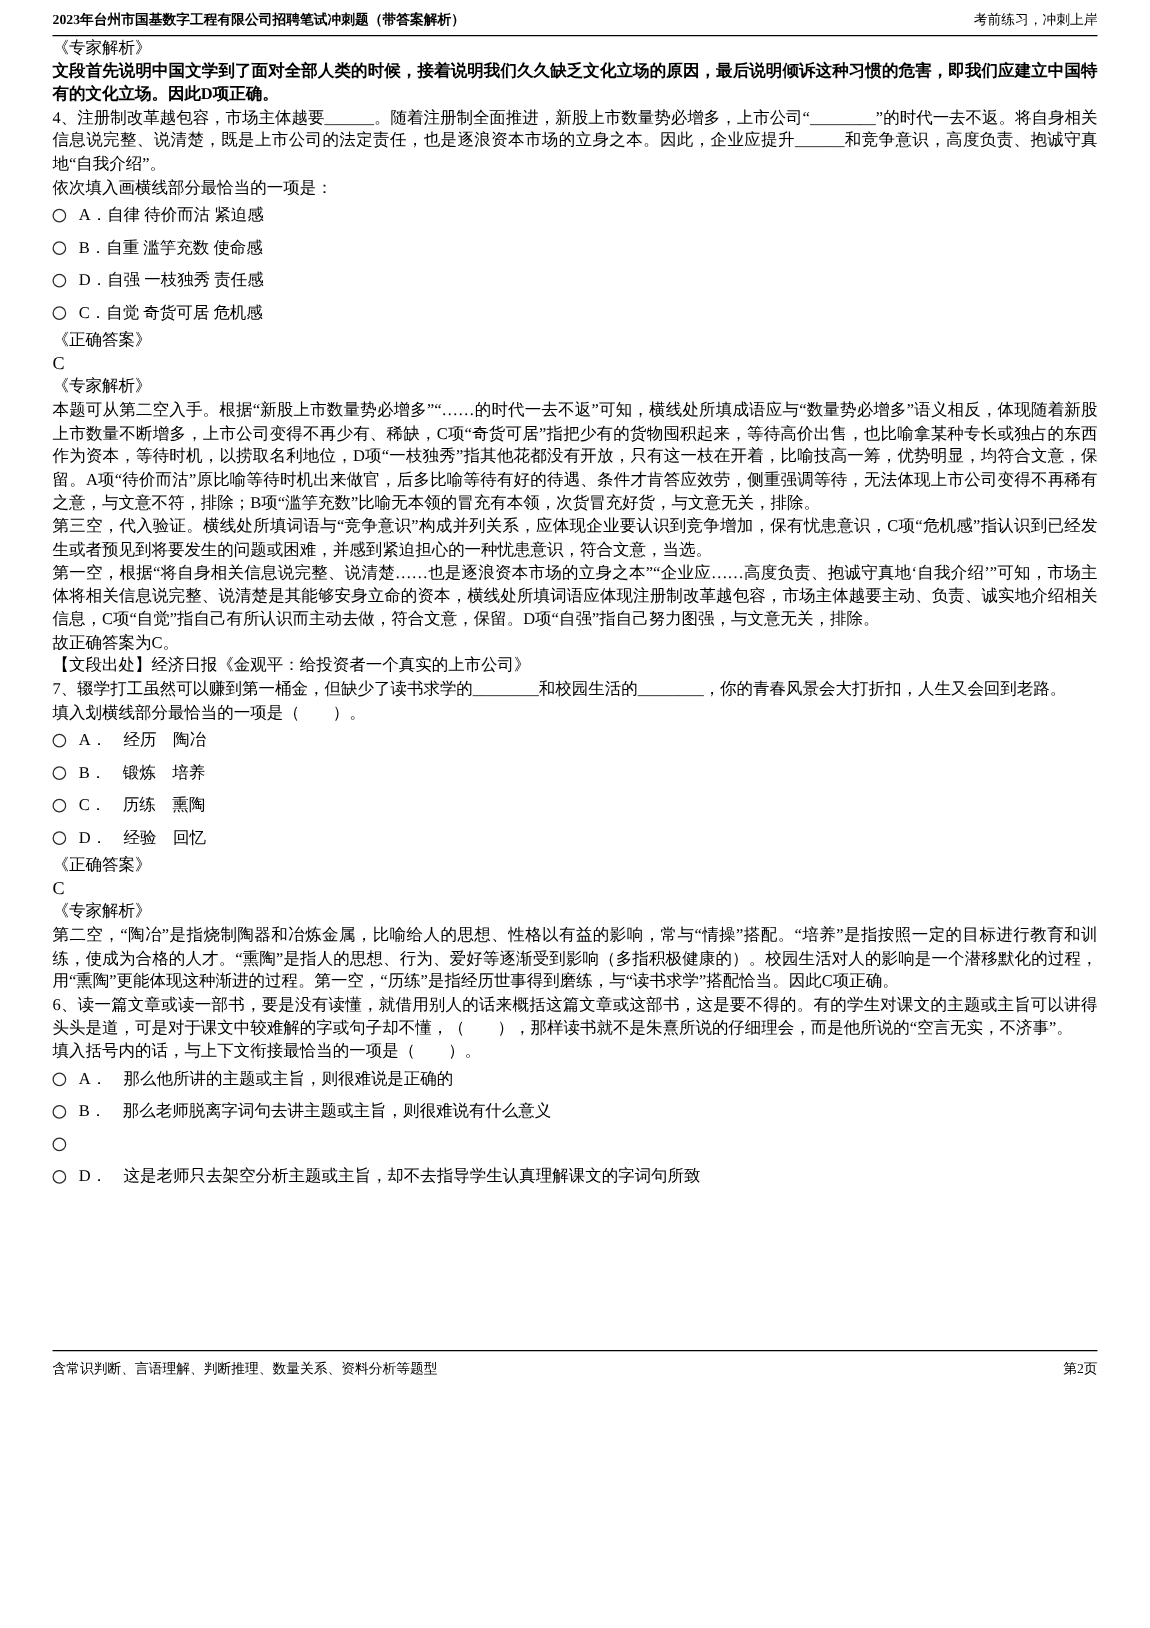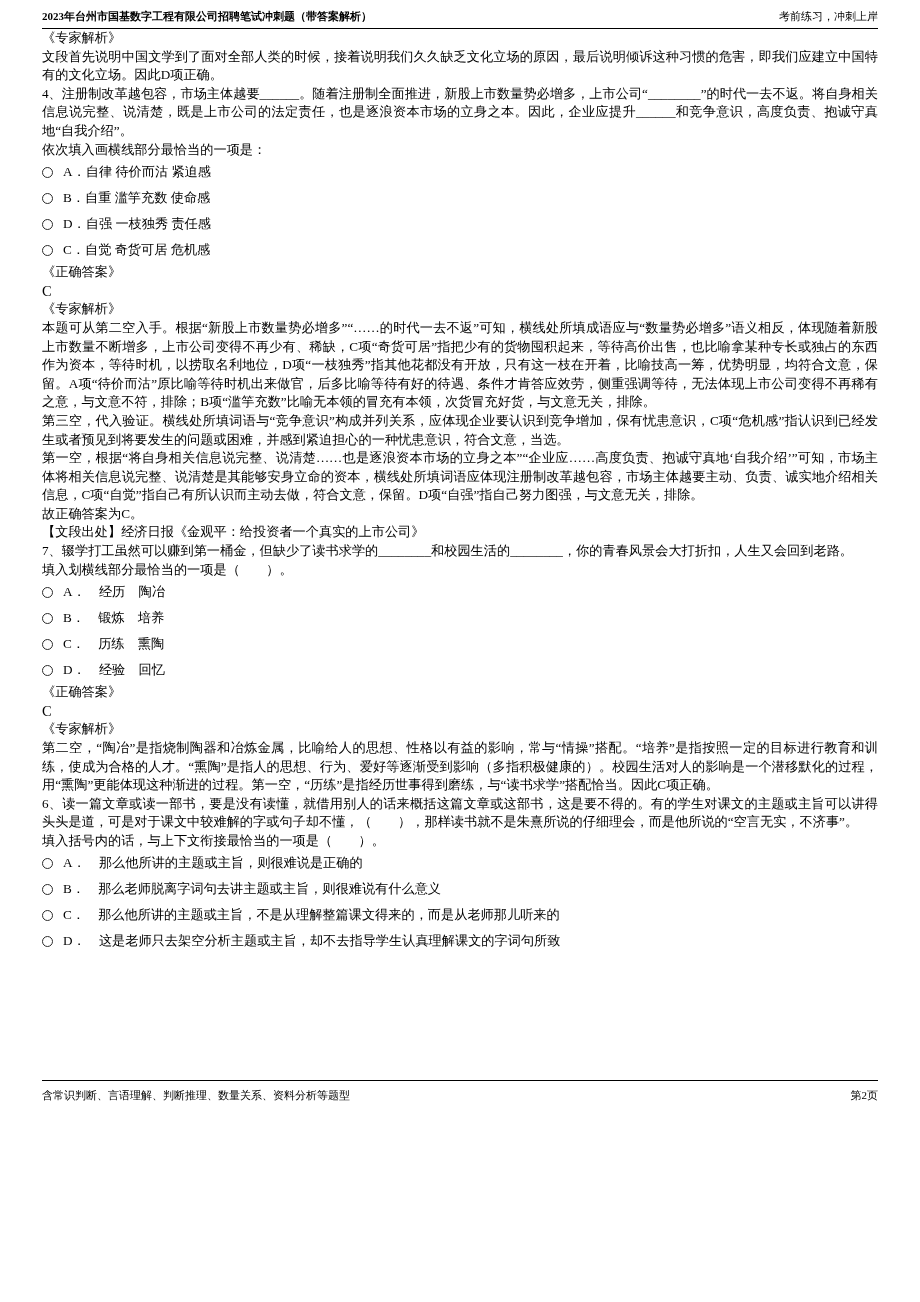--- a/index.html
+++ b/index.html
@@ -26,21 +26,21 @@
   .hdr-title { font-weight: bold; }
   .hdr-tag { font-weight: normal; }
   .content {
     font-size: 13.2px;
     line-height: 18.6px;
     text-align: justify;
   }
   .content p, .content div { margin: 0; }
   .label { margin-top: 10px; text-align: left; }
   .ans-letter { margin-top: 2px; font-size: 14.5px; text-align: left; }
-  .para { margin-top: 5px; }
+  .para { margin-top: 5px; font-weight: bold; }
   .apara { margin-top: 9px; }
   .stem { margin-top: 19px; }
   .prompt { margin-top: 12px; text-align: left; }
   .prompt0 { margin-top: 0; text-align: left; }
   .options { margin: 8px 0 0 46px; }
   .opt { display: flex; align-items: center; height: 26px; }
   .radio {
     flex: 0 0 auto;
     width: 9px; height: 9px;
     border: 1.4px solid #2b2b2b;
@@ -139,21 +139,20 @@
         <div class="opt">
           <span class="radio"></span>
           <span class="opt-text">A．　那么他所讲的主题或主旨，则很难说是正确的</span>
         </div>
         <div class="opt">
           <span class="radio"></span>
           <span class="opt-text">B．　那么老师脱离字词句去讲主题或主旨，则很难说有什么意义</span>
         </div>
         <div class="opt">
           <span class="radio"></span>
-          <span class="opt-text">C．　那么他所讲的主题或主旨，不是从理解整篇课文得来的，而是从老师那儿听来的</span>
         </div>
         <div class="opt">
           <span class="radio"></span>
           <span class="opt-text">D．　这是老师只去架空分析主题或主旨，却不去指导学生认真理解课文的字词句所致</span>
         </div>
       </div>
 
     </div>
   </div>
 

